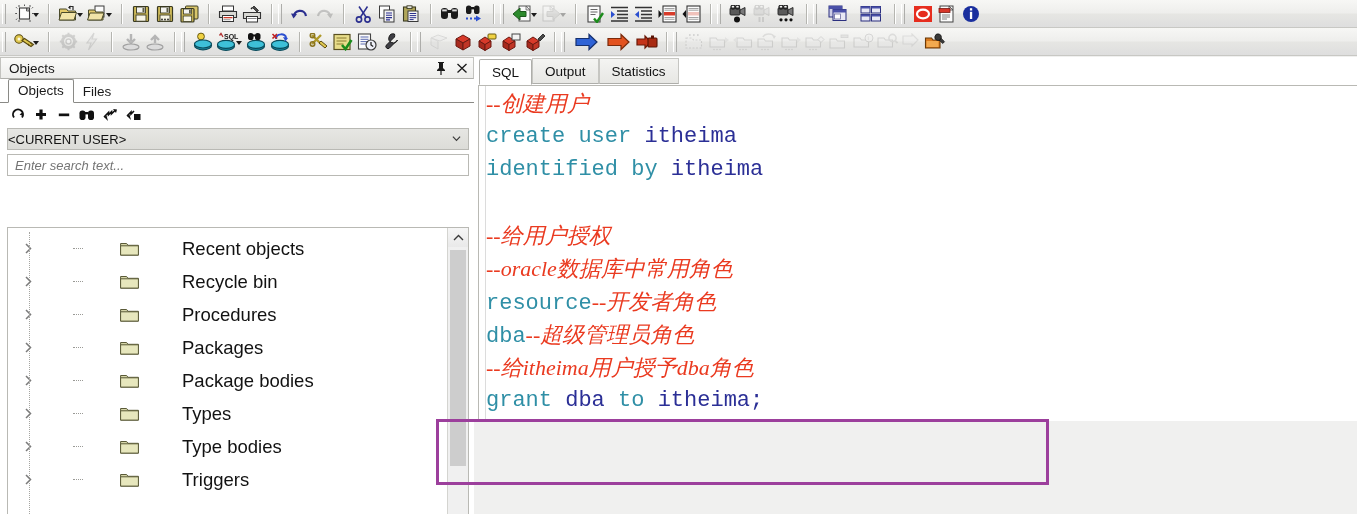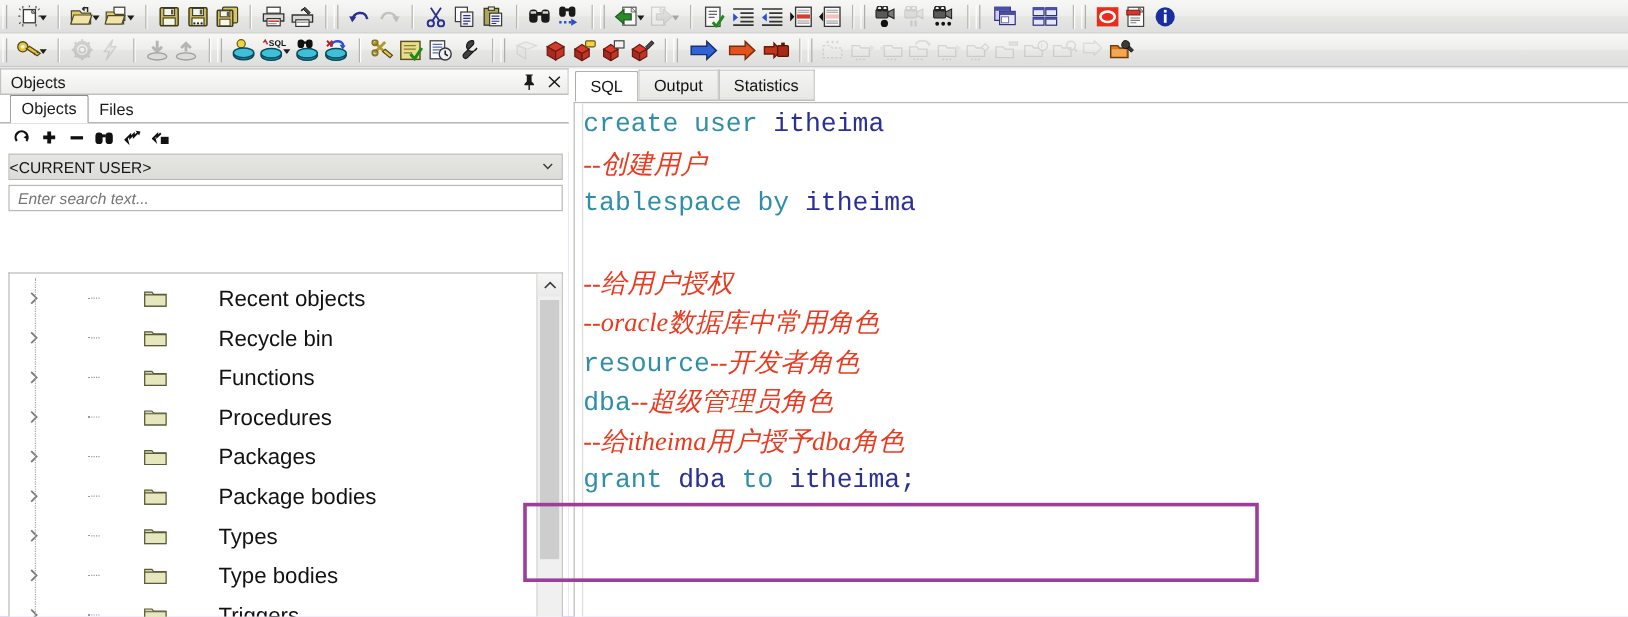--- a/index.html
+++ b/index.html
@@ -60,22 +60,22 @@
     border-top: 4px solid #1c1c1c;
     margin-left: -3px; margin-right: 2px;
     margin-top: 3px;
   }
   .dis { opacity: 0.32; filter: grayscale(1); }
 
   
   #body-area {
     position: absolute;
     left: 0; top: 57px;
-    width: 1357px; height: 457px;
-    background: #8b5cf6;
+    width: 1357px; height: 364px;
+    background: #a16207;
   }
 
   
   #objects-panel {
     position: absolute;
     left: 0; top: 0;
     width: 474px; height: 457px;
     background: #ffffff;
     box-sizing: border-box;
   }
@@ -1040,31 +1040,20 @@
           </div>
           <div class="tnode">
             <svg class="arrow" viewBox="0 0 13 13">
                 <path d="M4 2 L8.5 6.5 L4 11" fill="none" stroke="#7a7a7a" stroke-width="1.5"></path>
               </svg>
             <div class="dots"></div>
             <svg class="folder" viewBox="0 0 19 15">
                 <path d="M0.6 2.5 h6 l1.4 1.8 h10.4 v9.8 h-17.8 z" fill="#d6d6a8" stroke="#5a5a38" stroke-width="1"></path>
                 <path d="M0.6 4.8 h17.8 v9.3 h-17.8 z" fill="#e7e7bd" stroke="#5a5a38" stroke-width="1"></path>
               </svg>
-            <span class="lbl">Functions</span>
-          </div>
-          <div class="tnode">
-            <svg class="arrow" viewBox="0 0 13 13">
-                <path d="M4 2 L8.5 6.5 L4 11" fill="none" stroke="#7a7a7a" stroke-width="1.5"></path>
-              </svg>
-            <div class="dots"></div>
-            <svg class="folder" viewBox="0 0 19 15">
-                <path d="M0.6 2.5 h6 l1.4 1.8 h10.4 v9.8 h-17.8 z" fill="#d6d6a8" stroke="#5a5a38" stroke-width="1"></path>
-                <path d="M0.6 4.8 h17.8 v9.3 h-17.8 z" fill="#e7e7bd" stroke="#5a5a38" stroke-width="1"></path>
-              </svg>
             <span class="lbl">Procedures</span>
           </div>
           <div class="tnode">
             <svg class="arrow" viewBox="0 0 13 13">
                 <path d="M4 2 L8.5 6.5 L4 11" fill="none" stroke="#7a7a7a" stroke-width="1.5"></path>
               </svg>
             <div class="dots"></div>
             <svg class="folder" viewBox="0 0 19 15">
                 <path d="M0.6 2.5 h6 l1.4 1.8 h10.4 v9.8 h-17.8 z" fill="#d6d6a8" stroke="#5a5a38" stroke-width="1"></path>
                 <path d="M0.6 4.8 h17.8 v9.3 h-17.8 z" fill="#e7e7bd" stroke="#5a5a38" stroke-width="1"></path>
@@ -1131,23 +1120,23 @@
     <div id="editor-panel">
       <div id="editor-tabs">
         <div class="etab active">SQL</div>
         <div class="etab inactive">Output</div>
         <div class="etab inactive">Statistics</div>
       </div>
 
       <div id="code-area">
         <div id="gutter"></div>
         <div id="code">
+          <div class="cl"><span class="cmt">--创建用户</span></div>
           <div class="cl"><span class="kw">create user </span><span class="id">itheima</span></div>
-          <div class="cl"><span class="cmt">--创建用户</span></div>
-          <div class="cl"><span class="kw">tablespace by </span><span class="id">itheima</span></div>
+          <div class="cl"><span class="kw">identified by </span><span class="id">itheima</span></div>
           <div class="cl">&nbsp;</div>
           <div class="cl"><span class="cmt">--给用户授权</span></div>
           <div class="cl"><span class="cmt">--oracle数据库中常用角色</span></div>
           <div class="cl"><span class="kw">resource</span><span class="cmt">--开发者角色</span></div>
           <div class="cl"><span class="kw">dba</span><span class="cmt">--超级管理员角色</span></div>
           <div class="cl"><span class="cmt">--给itheima用户授予dba角色</span></div>
           <div class="cl"><span class="kw">grant </span><span class="id">dba </span><span class="kw">to </span><span class="id">itheima;</span></div>
         </div>
       </div>
     </div>

